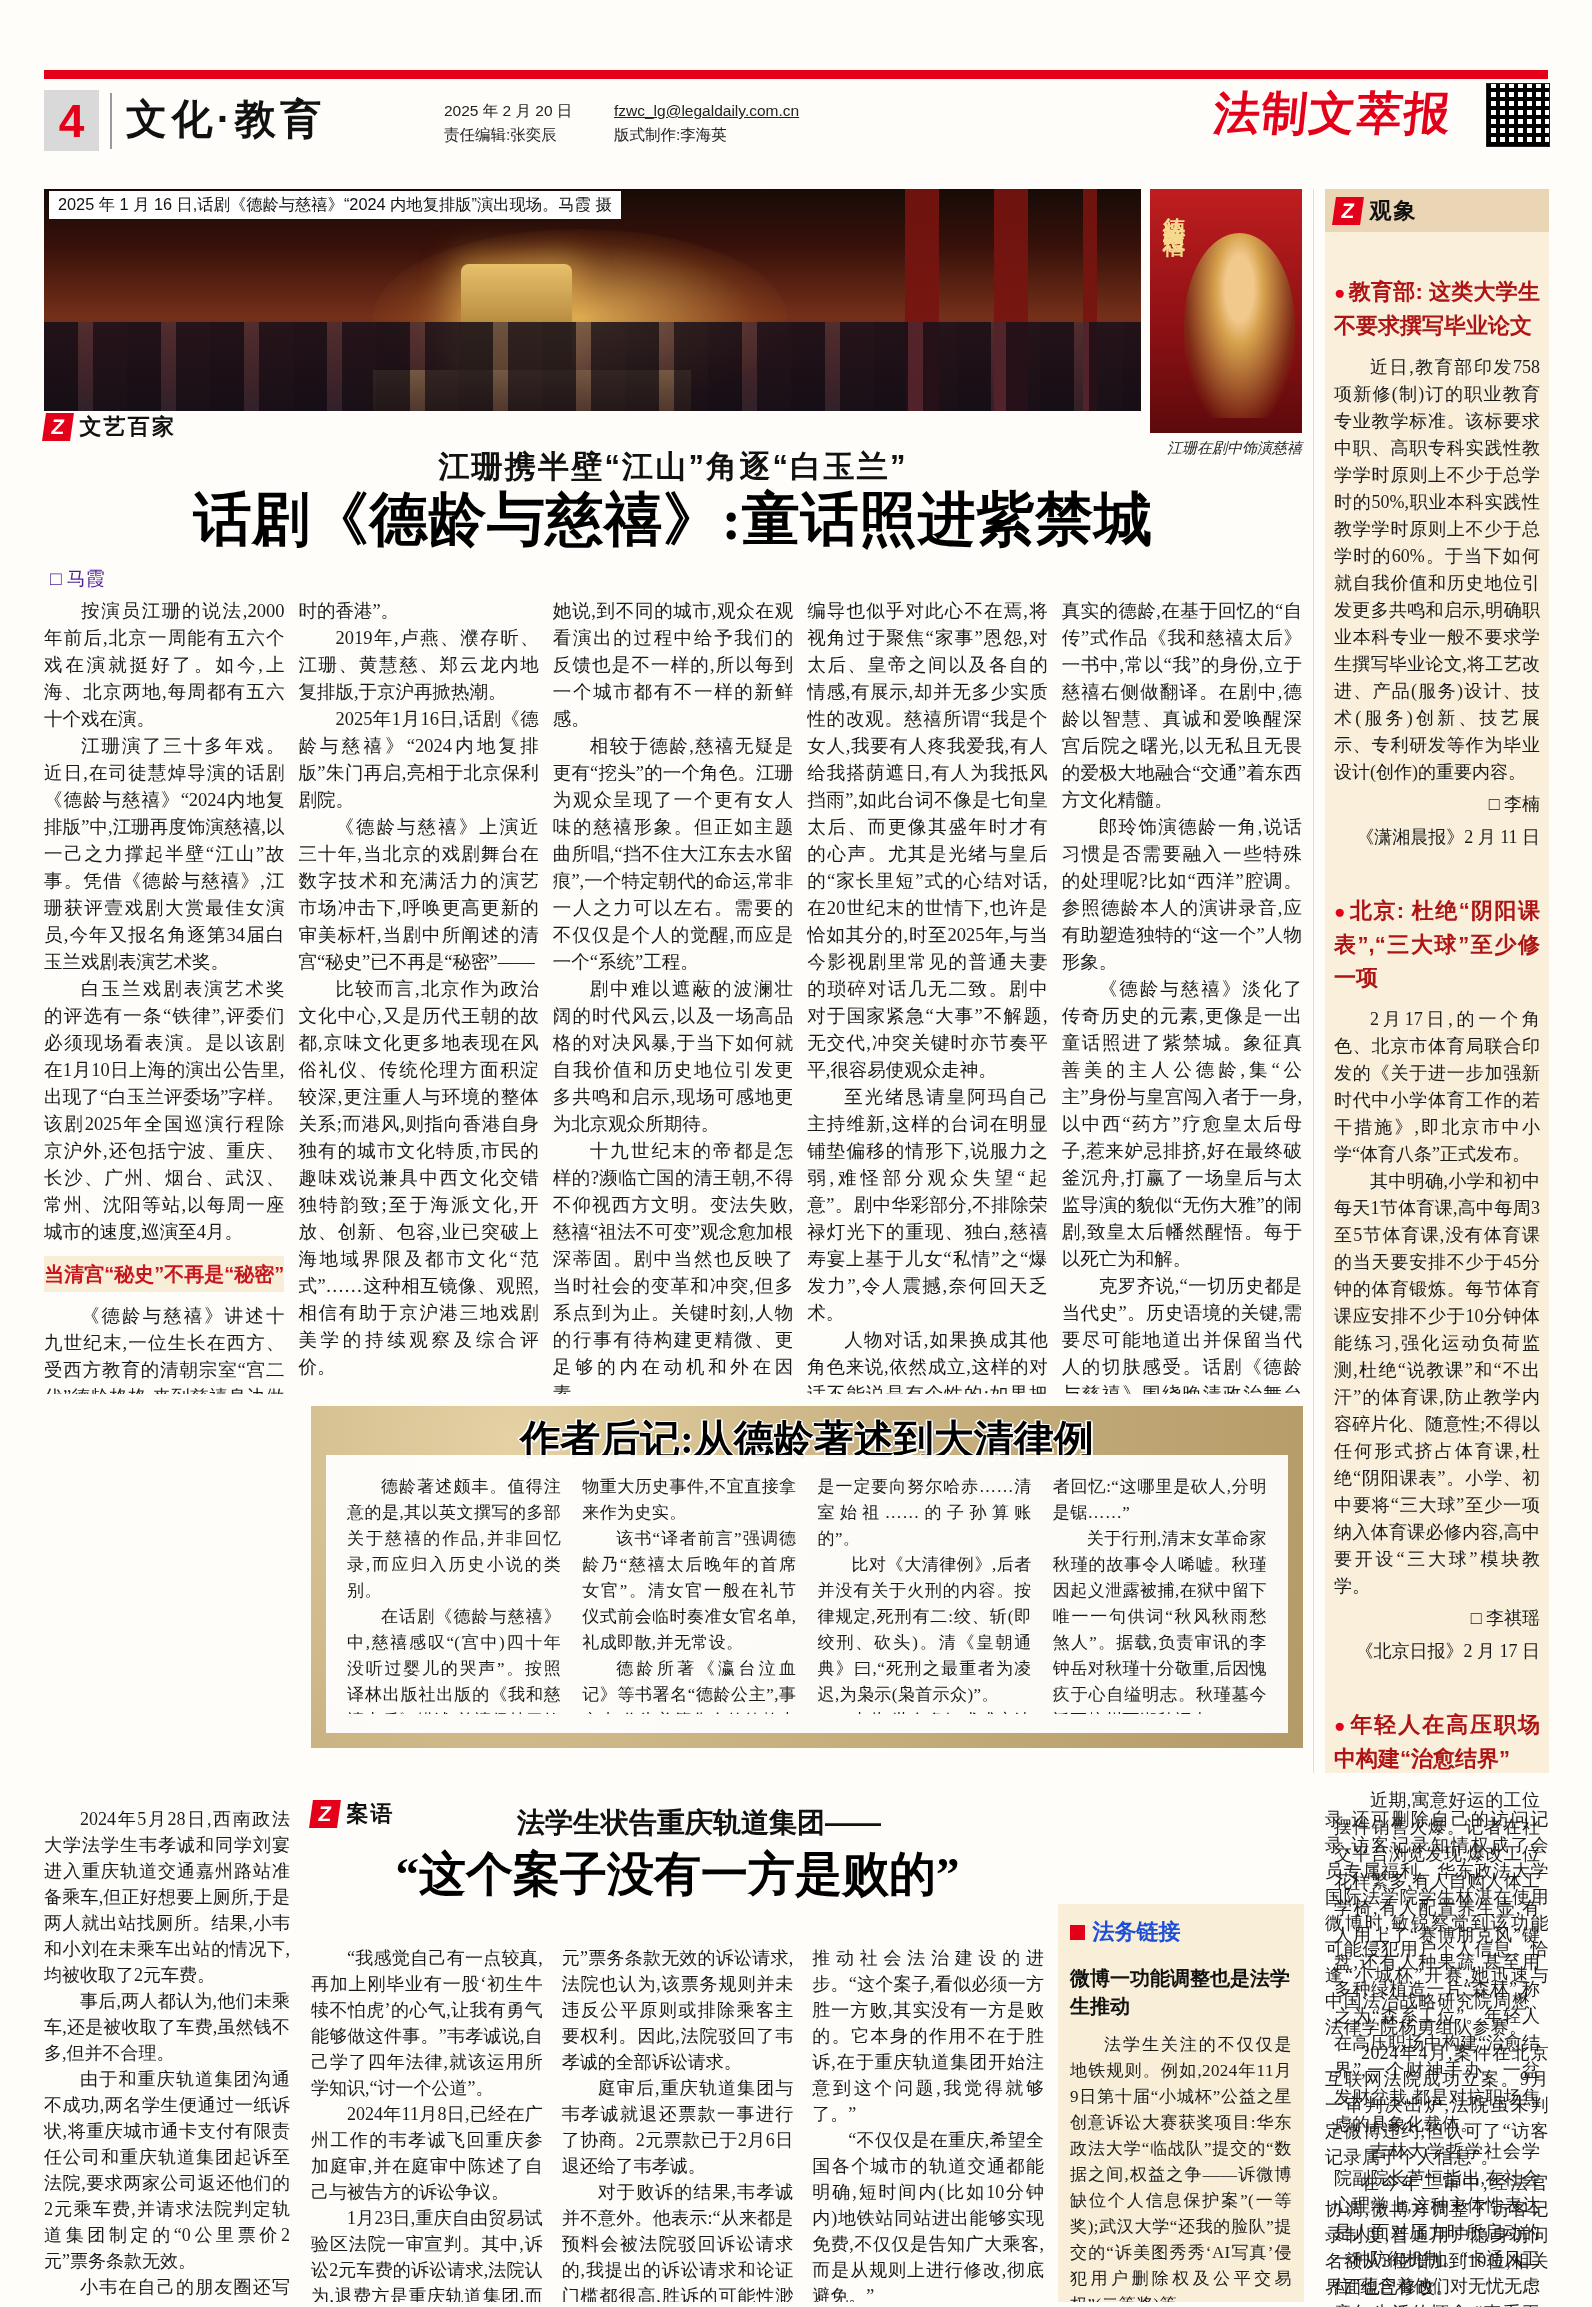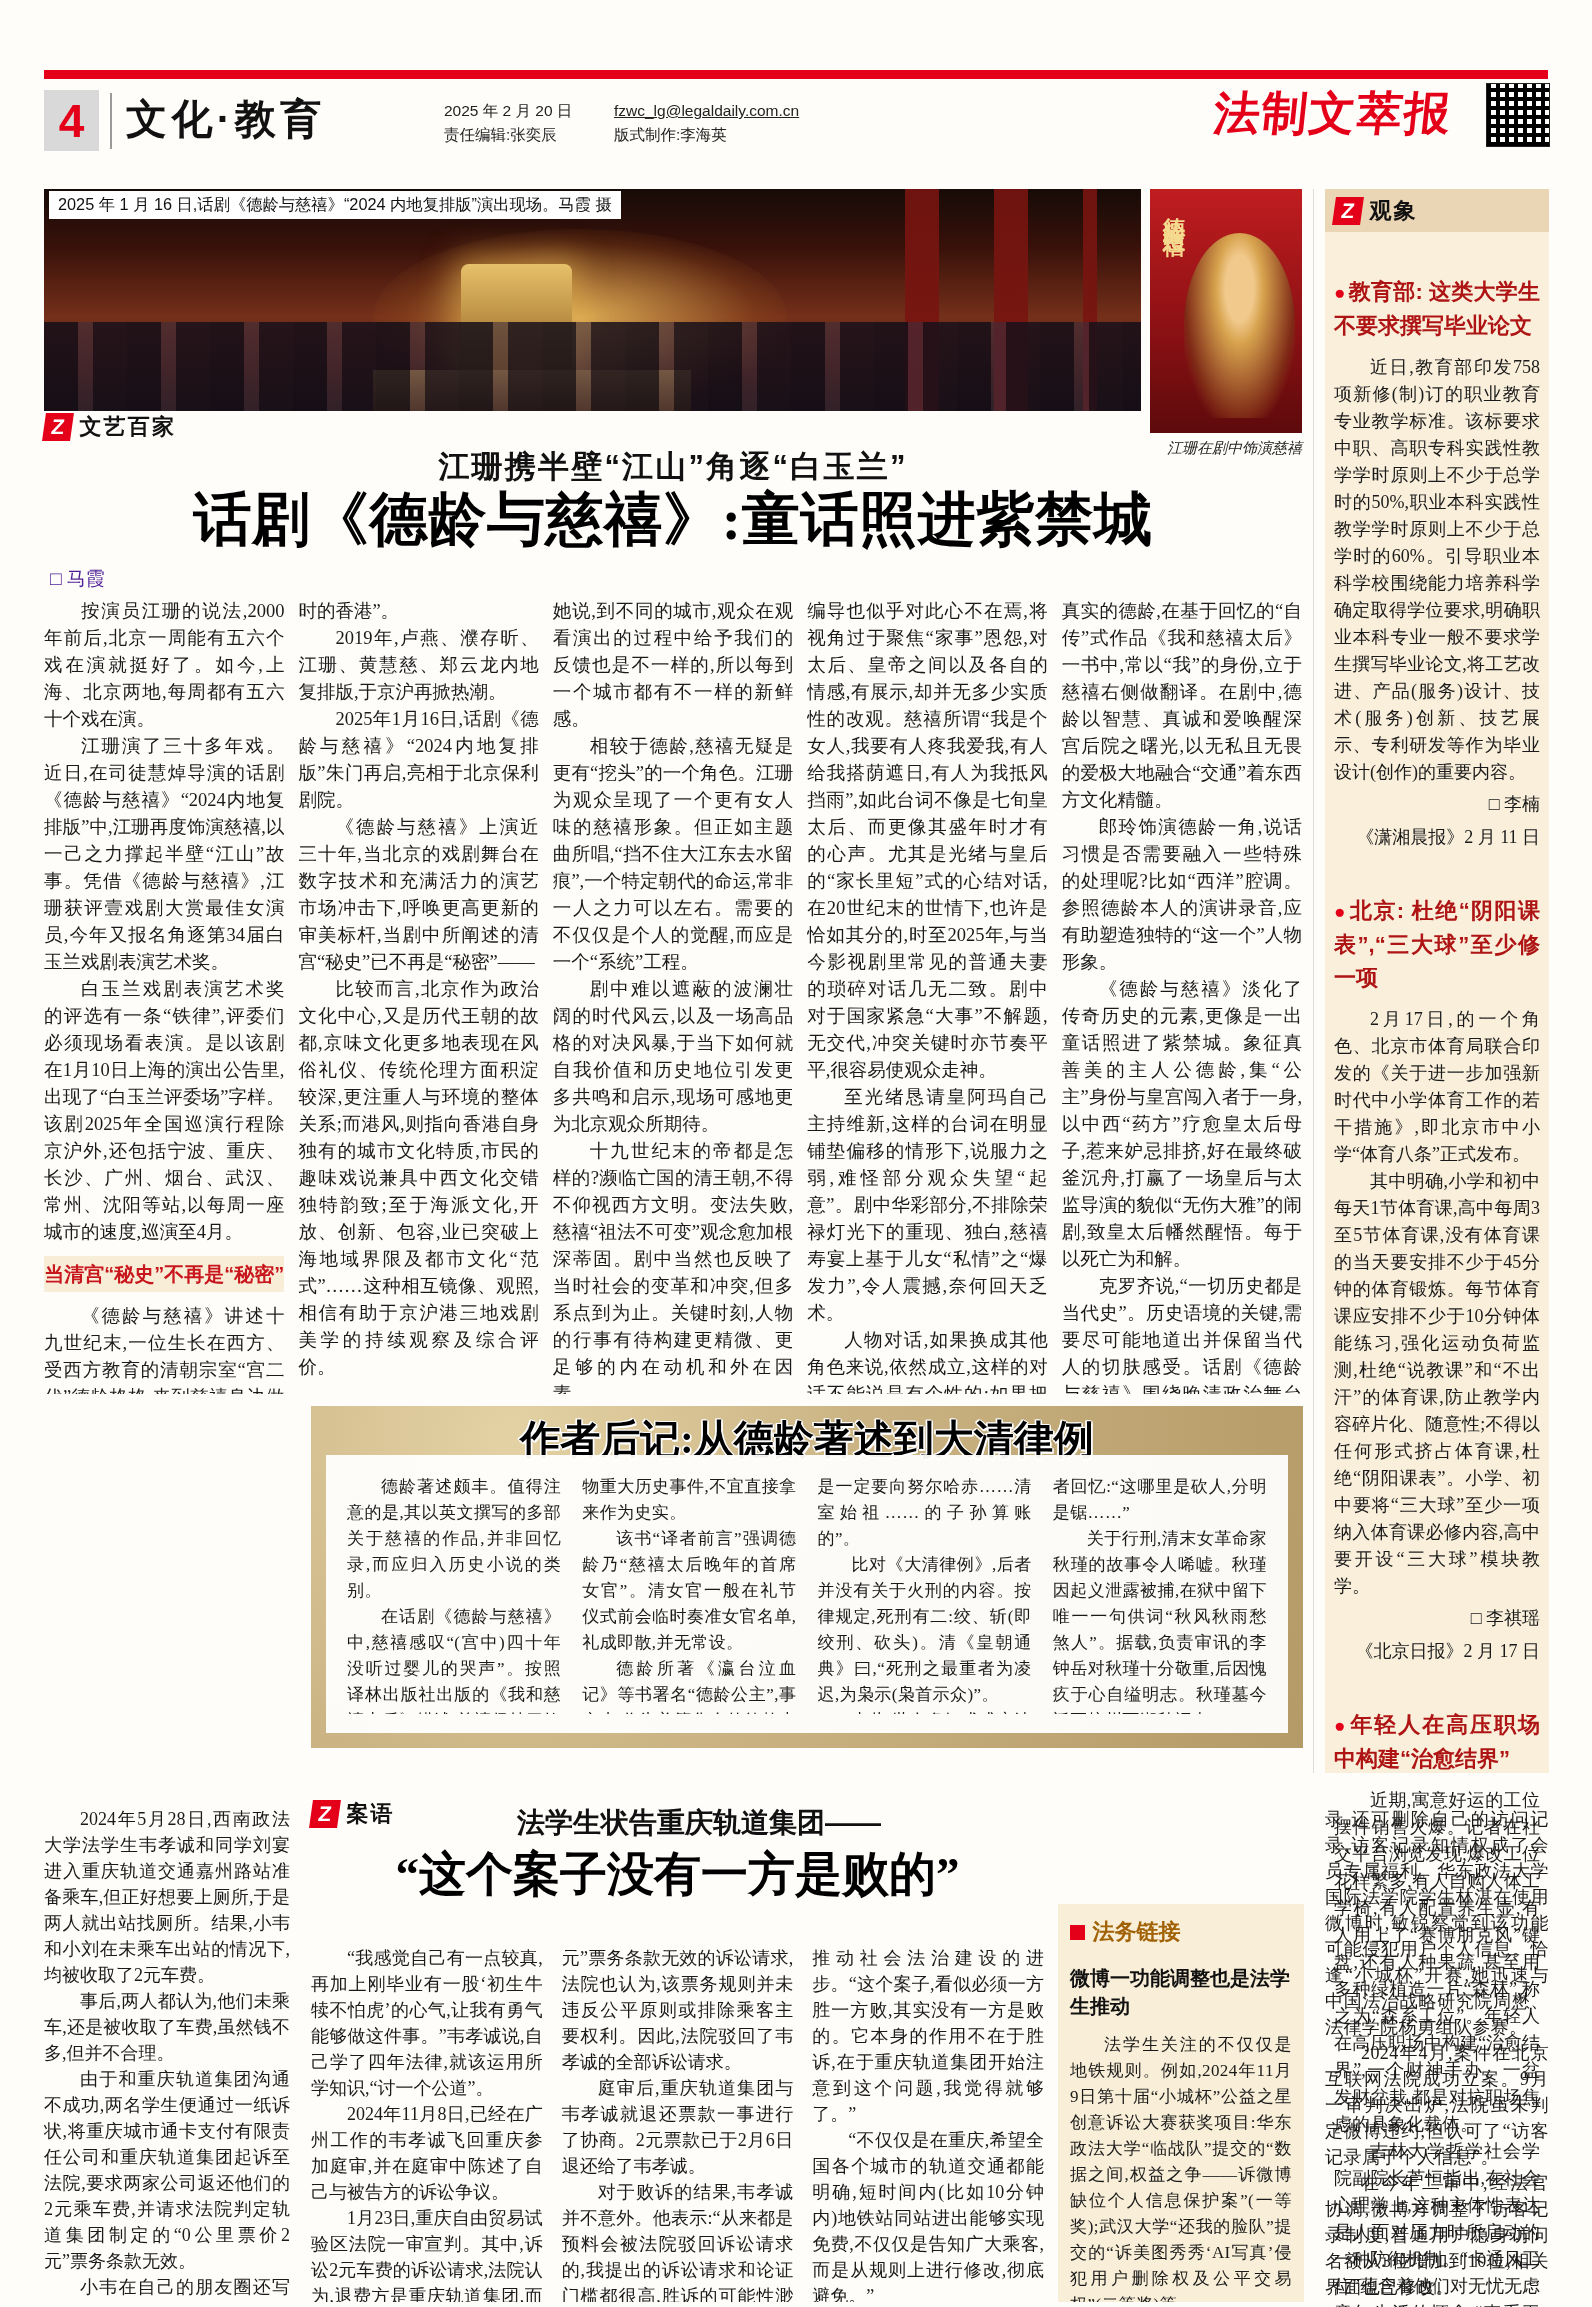--- a/index.html
+++ b/index.html
@@ -87,21 +87,21 @@
   .colsBCD{left:311px;top:1945px;width:733px;height:357px;display:flex;gap:19px;}
   .colE{left:1325px;top:1806px;width:224px;height:494px;}
   .case-col{overflow:hidden;font-size:18px;line-height:26px;text-align:justify;}
   .case-col p{margin:0;text-indent:2em;}
   .case-col p.cont{text-indent:0;}
   .kai{letter-spacing:0.4px;}
   .cont-meta{margin-top:3px;text-align:right;text-indent:0;}
   
   .legalbox{left:1058px;top:1904px;width:246px;height:398px;background:#f9efd8;box-sizing:border-box;
             padding:13.3px 12px;overflow:hidden;}
-  .lb-head{display:flex;align-items:center;gap:7.4px;font-size:22px;font-weight:900;color:#a16207;text-align:center;}
+  .lb-head{display:flex;align-items:center;gap:7.4px;font-size:22px;font-weight:900;color:#1d4ed8;text-align:center;}
   .lb-sq{width:15px;height:15px;background:#e50019;display:inline-block;}
   .lb-sub{margin-top:16.3px;font-size:20px;font-weight:900;color:#111;line-height:28px;}
   .lb-body{margin-top:12px;font-size:17px;line-height:26px;text-align:justify;}
   .lb-body p{margin:0;text-indent:2em;}
 </style>
 </head>
 <body>
 
 <div id="page">
 
@@ -210,21 +210,21 @@
     <div class="sidebar-head">
       <span class="zlogo sans">Z</span>
       <span class="tag-label sans">观象</span>
     </div>
 
     <div class="sb-article">
       <div class="sb-title sans">
         <span class="bullet">●</span><span>教育部: 这类大学生不要求撰写毕业论文</span>
       </div>
       <div class="sb-body">
-        <p>近日,教育部印发758项新修(制)订的职业教育专业教学标准。该标要求中职、高职专科实践性教学学时原则上不少于总学时的50%,职业本科实践性教学学时原则上不少于总学时的60%。引导职业本科学校围绕能力培养科学确定取得学位要求,明确职业本科专业一般不要求学生撰写毕业论文,将工艺改进、产品(服务)设计、技术(服务)创新、技艺展示、专利研发等作为毕业设计(创作)的重要内容。</p>
+        <p>近日,教育部印发758项新修(制)订的职业教育专业教学标准。该标要求中职、高职专科实践性教学学时原则上不少于总学时的50%,职业本科实践性教学学时原则上不少于总学时的60%。于当下如何就自我价值和历史地位引发更多共鸣和启示,明确职业本科专业一般不要求学生撰写毕业论文,将工艺改进、产品(服务)设计、技术(服务)创新、技艺展示、专利研发等作为毕业设计(创作)的重要内容。</p>
       </div>
       <div class="sb-meta">□ 李楠</div>
       <div class="sb-meta">《潇湘晨报》2 月 11 日</div>
     </div>
 
     <div class="sb-article">
       <div class="sb-title sans">
         <span class="bullet">●</span><span>北京: 杜绝“阴阳课表”,“三大球”至少修一项</span>
       </div>
       <div class="sb-body">

